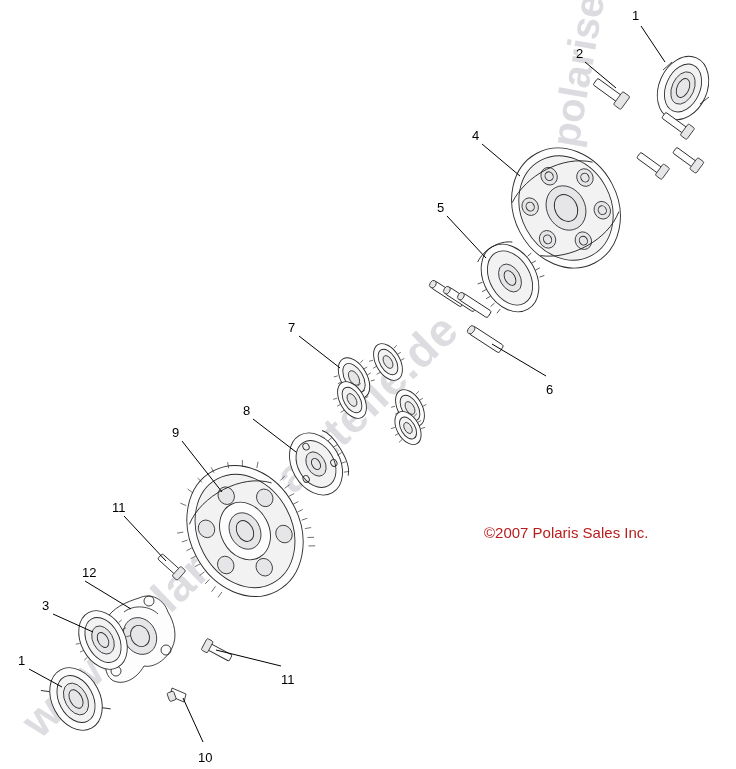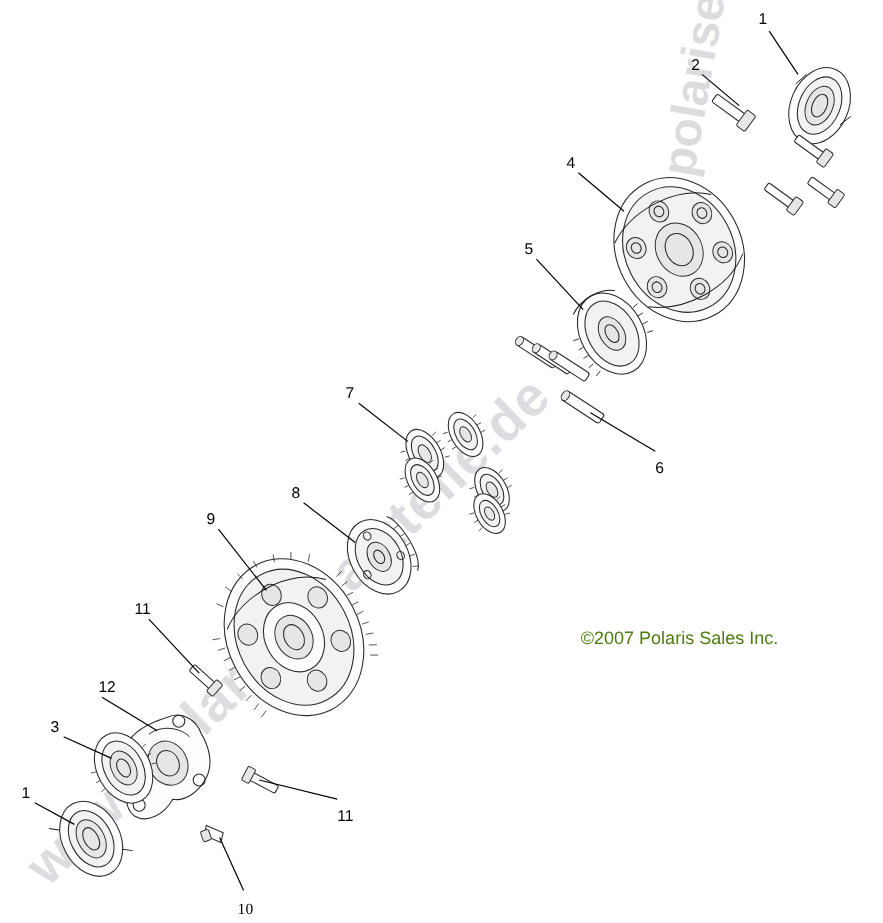--- a/index.html
+++ b/index.html
@@ -47,21 +47,21 @@
     position: absolute;
     font-family: "Liberation Sans", sans-serif;
     font-size: 13px;
     color: #000000;
     white-space: nowrap;
   }
   .copyright {
     position: absolute;
     font-family: "Liberation Sans", sans-serif;
     font-size: 15px;
-    color: #4d7c0f;
+    color: #b91c1c;
     white-space: nowrap;
   }
   .hairline { stroke: #1a1a1a; stroke-width: 0.8; fill: none; }
   .part-line { stroke: #2b2b2b; stroke-width: 0.9; fill: none; }
   .part-fill { fill: #fdfdfd; stroke: #2b2b2b; stroke-width: 0.9; }
   .part-fill2 { fill: #f2f2f3; stroke: #2b2b2b; stroke-width: 0.9; }
   .part-shade { fill: #e6e6e8; stroke: #2b2b2b; stroke-width: 0.8; }
 </style>
 </head>
 <body>
@@ -299,17 +299,17 @@
   <div class="callout" style="left:437px; top:200px;">5</div>
   <div class="callout" style="left:288px; top:320px;">7</div>
   <div class="callout" style="left:546px; top:382px;">6</div>
   <div class="callout" style="left:243px; top:403px;">8</div>
   <div class="callout" style="left:172px; top:425px;">9</div>
   <div class="callout" style="left:112px; top:500px;">11</div>
   <div class="callout" style="left:82px; top:565px;">12</div>
   <div class="callout" style="left:42px; top:598px;">3</div>
   <div class="callout" style="left:18px; top:653px;">1</div>
   <div class="callout" style="left:281px; top:672px;">11</div>
-  <div class="callout" style="left:198px; top:750px;font-family:Liberation Serif, serif;">10</div>
+  <div class="callout" style="left:198px; top:750px;">10</div>
 
   <div class="copyright" style="left:484px; top:524px;">©2007 Polaris Sales Inc.</div>
 
 </div>
 
 </body></html>

